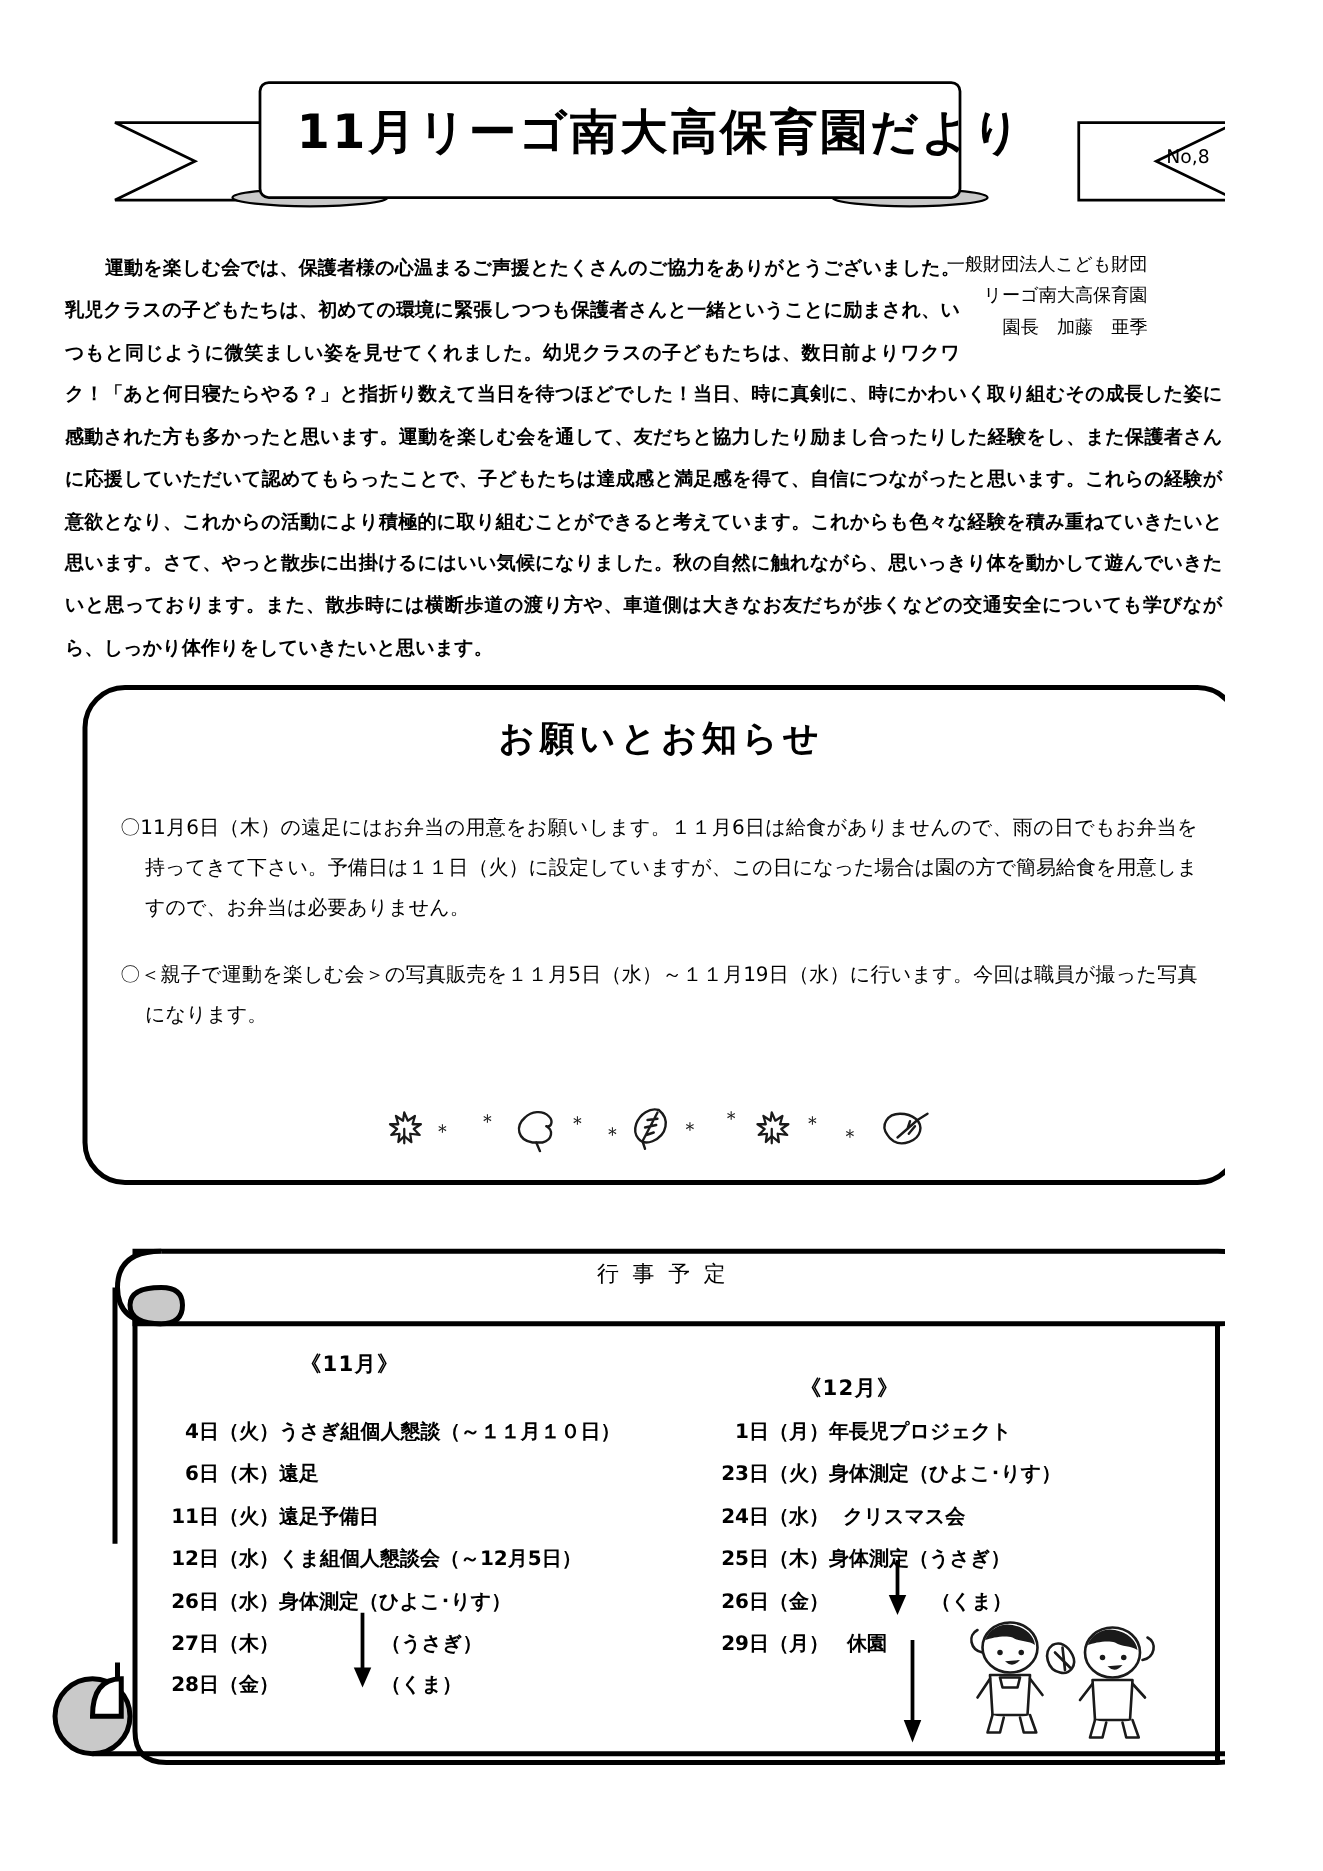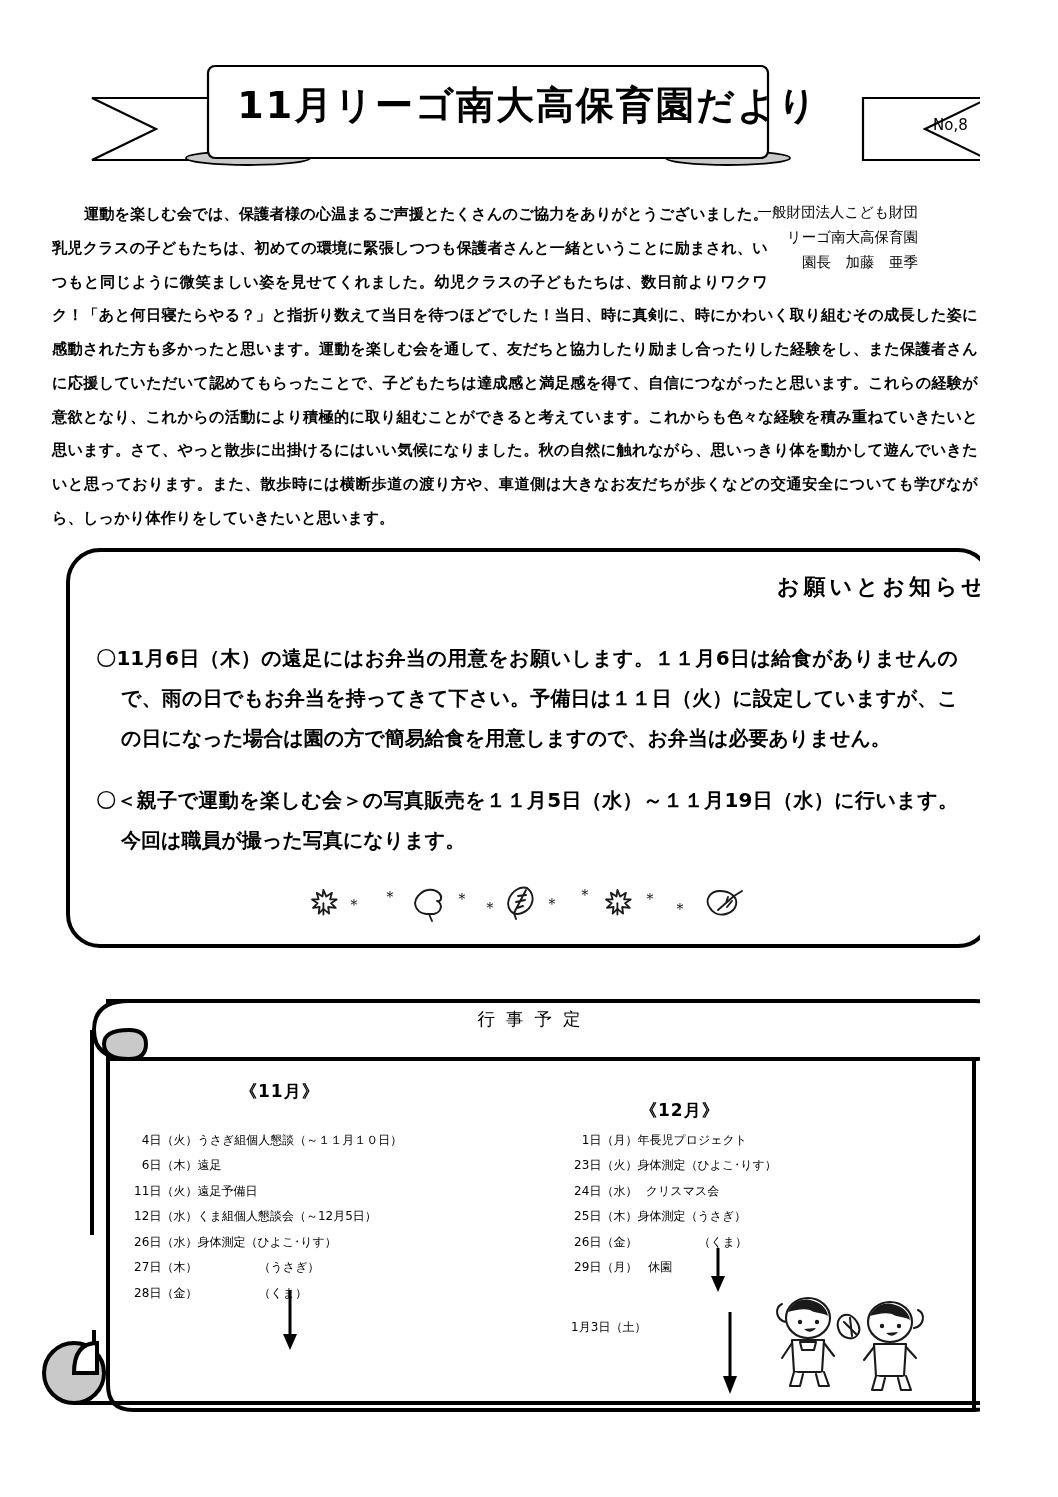--- a/index.html
+++ b/index.html
@@ -90,31 +90,31 @@
     left: 66px;
     top: 548px;
     width: 926px;
     height: 400px;
     border: 4px solid #000;
     border-radius: 34px;
     box-sizing: border-box;
     background: #fff;
   }
   .notice-title {
-    text-align: right;
-    font-size: 22px;
+    text-align: center;
+    font-size: 28px;
     font-weight: 700;
     letter-spacing: 4px;
     margin-top: 20px;
   }
   .notice-items {
     margin: 36px 30px 0 26px;
-    font-size: 20px;
+    font-size: 16px;
     line-height: 2.0;
-    font-weight: 700;
+    font-weight: 400;
     text-align: justify;
   }
   .notice-item { margin-bottom: 22px; }
   .notice-item .hang { display: block; padding-left: 1.25em; text-indent: -1.25em; }
   .leaf-row {
     position: absolute;
     left: 0; right: 0;
     bottom: 18px;
     text-align: center;
   }
@@ -142,23 +142,23 @@
     position: absolute;
     font-size: 17px;
     font-weight: 600;
     letter-spacing: 1px;
   }
   .month-head.nov { left: 240px; top: 1080px; }
   .month-head.dec { left: 640px; top: 1080px; margin-top: 19px; }
 
   .evlist {
     position: absolute;
-    font-size: 12px;
+    font-size: 16px;
     line-height: 2.12;
-    font-weight: 400;
+    font-weight: 700;
     white-space: nowrap;
   }
   .evlist.nov { left: 120px; top: 1128px; width: 420px; }
   .evlist.dec { left: 560px; top: 1128px; width: 430px; }
   .ev-row { display: block; }
   .ev-day { display: inline-block; width: 3.45em; text-align: right; }
   .ev-dow { display: inline-block; width: 3.0em; text-align: center; }
   .ev-label { display: inline-block; }
 
   .arrow-svg { position: absolute; }
@@ -315,23 +315,20 @@
       <span class="ev-day">24日</span><span class="ev-dow">（水）</span><span class="ev-label" style="margin-left:0.7em">クリスマス会</span>
     </span>
     <span class="ev-row">
       <span class="ev-day">25日</span><span class="ev-dow">（木）</span><span class="ev-label">身体測定（うさぎ）</span>
     </span>
     <span class="ev-row">
       <span class="ev-day">26日</span><span class="ev-dow">（金）</span><span class="ev-label" style="margin-left:5.1em">（くま）</span>
     </span>
     <span class="ev-row">
       <span class="ev-day">29日</span><span class="ev-dow">（月）</span><span class="ev-label" style="margin-left:0.9em">休園</span>
-    </span>
-    <span class="ev-row" style="margin-top:34px; display:block;">
-      <span class="ev-day" style="width:4.2em">1月3日</span><span class="ev-dow">（土）</span><span class="ev-label"></span>
     </span>
   </div>
 
   <svg class="arrow-svg" style="left:706px; top:1248px;" width="24" height="46" viewBox="0 0 24 46">
     <line x1="12" y1="0" x2="12" y2="32" stroke="#000" stroke-width="3"></line>
     <polygon points="12,44 5,28 19,28" fill="#000"></polygon>
   </svg>
 
   <svg class="arrow-svg" style="left:718px; top:1312px;" width="24" height="84" viewBox="0 0 24 84">
     <line x1="12" y1="0" x2="12" y2="68" stroke="#000" stroke-width="3"></line>

